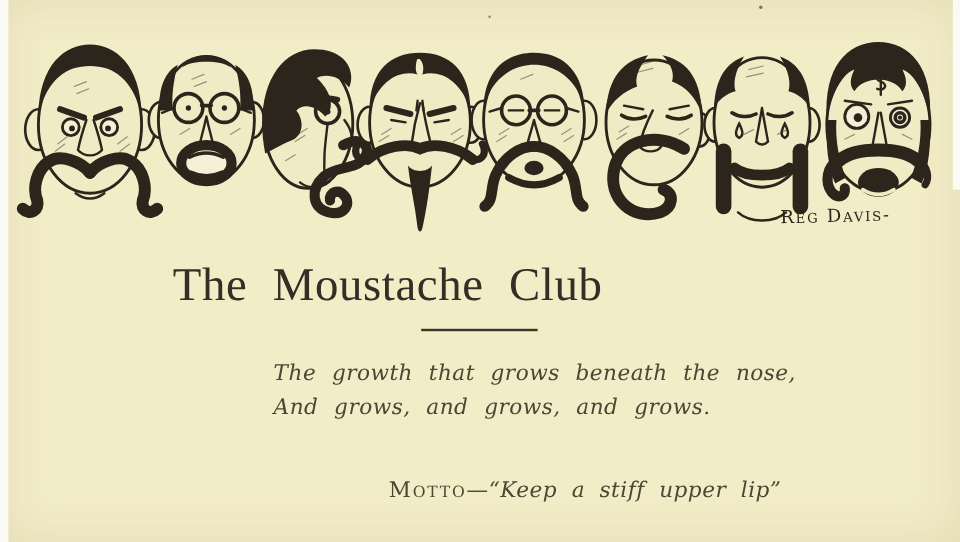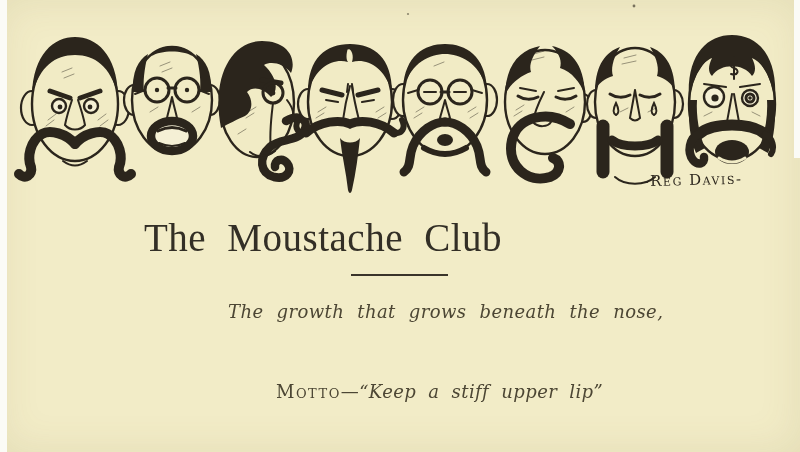--- a/index.html
+++ b/index.html
@@ -53,21 +53,21 @@
     font-size:18px;color:#4c4634;letter-spacing:.4px;word-spacing:7px;
   }
   .line1{top:301px;text-align:center;}
   .line2{top:329px;}
 
   .caption{
     position:absolute;margin:0;left:276px;
     font-family:"DejaVu Serif", serif;font-size:18px;color:#4c4634;
     letter-spacing:.4px;word-spacing:6px;
   }
-  .motto{top:381px;}
+  .motto{top:398px;margin-left:48px;}
   .pastime{top:414px;}
   .sc{font-variant:small-caps;letter-spacing:1.5px;}
   .it{font-style:italic;}
 </style>
 </head>
 <body>
 
 <div class="page">
 
   <div class="edge-strip left"></div>
@@ -214,17 +214,18 @@
     </g>
   </svg>
 
   <div class="signature">-Reg Davis-</div>
 
   <h1 class="title">The Moustache Club</h1>
 
   <div class="rule"></div>
 
   <p class="poem-line line1">The growth that grows beneath the nose,</p>
+  <p class="poem-line line2">And grows, and grows, and grows.</p>
 
   <p class="caption motto"><span class="sc">Motto</span><span>—</span><span class="it">“Keep a stiff upper lip”</span></p>
 
 
 </div>
 
 </body></html>

